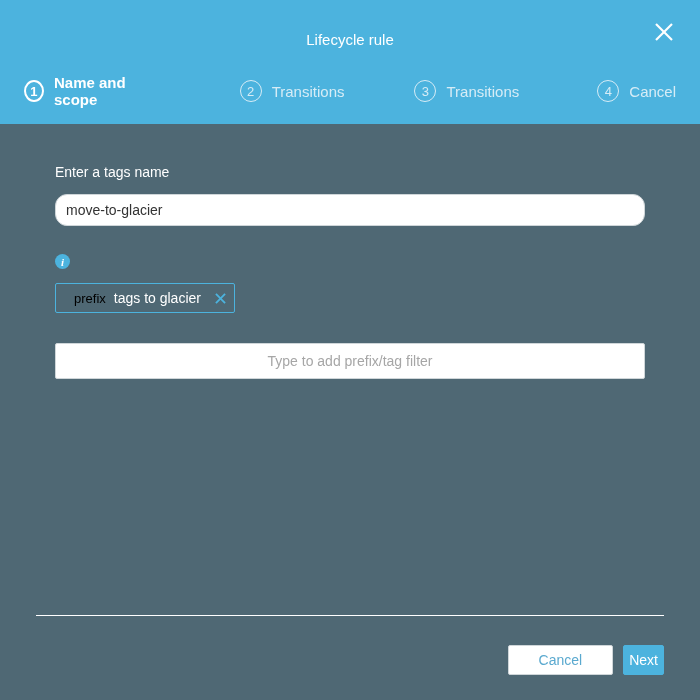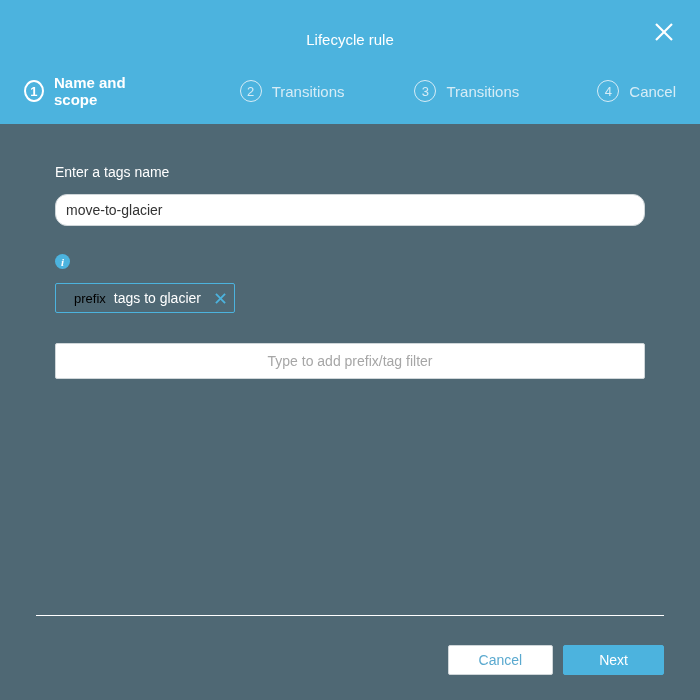--- a/index.html
+++ b/index.html
@@ -169,21 +169,21 @@
   }
   .btn-cancel {
     background: #fff;
     color: #5aa9cf;
     border-color: #cfd6d9;
   }
   .btn-next {
     background: #4cb3de;
     color: #fff;
     border-color: #4cb3de;
-    padding: 0 35px;
+    padding: 0 5px;
   }
 
   .app { position: relative; width: 700px; height: 700px; }
 </style>
 </head>
 <body>
 
 <div class="app">
 
   <div class="header">

